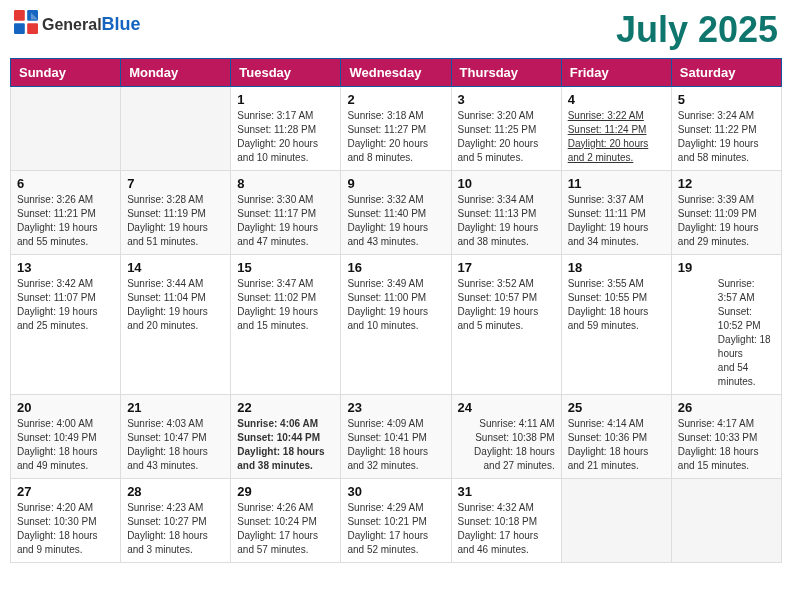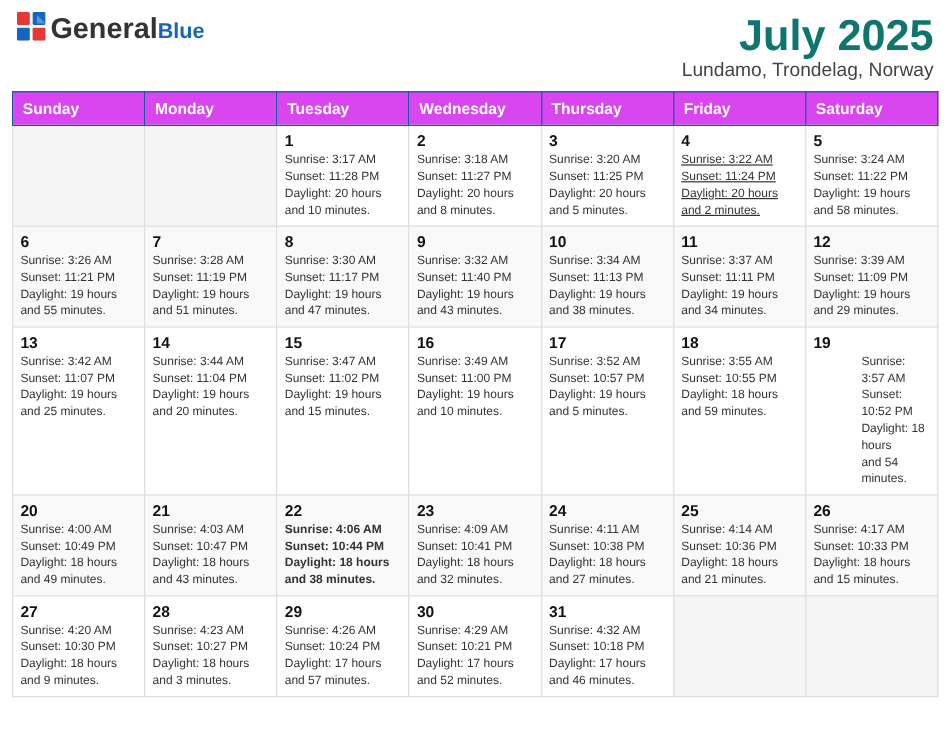--- a/index.html
+++ b/index.html
@@ -16,21 +16,21 @@
       align-items: flex-start;
       margin-bottom: 8px;
       padding: 0 4px;
     }
     .logo {
       display: flex;
       align-items: center;
       gap: 4px;
     }
     .logo-text-general {
-      font-size: 24px;
+      font-size: 16px;
       font-weight: bold;
       color: #333;
       line-height: 1;
     }
     .logo-text-blue {
       font-size: 18px;
       font-weight: bold;
       color: #1565c0;
       line-height: 1;
     }
@@ -50,21 +50,21 @@
     .location-title {
       font-size: 16px;
       color: #444;
     }
     .calendar {
       width: 100%;
       border-collapse: collapse;
       border: 1px solid #ccc;
     }
     .calendar th {
-      background-color: #d946ef;
+      background-color: #be185d;
       color: #fff;
       text-align: left;
       padding: 6px 8px;
       font-size: 13px;
       border: 1px solid #1255a0;
     }
     .calendar td {
       vertical-align: top;
       padding: 5px 6px;
       border: 1px solid #ddd;
@@ -106,21 +106,20 @@
         <rect x="22" y="22" width="18" height="18" fill="#e53935" rx="2"></rect>
         <polygon points="28,4 40,16 28,16" fill="#fff" opacity="0.3"></polygon>
       </svg>
     </div>
     <div>
       <span class="logo-text-general">General</span><span class="logo-text-blue">Blue</span>
     </div>
   </div>
   <div class="title-area">
     <div class="month-title">July 2025</div>
-    <div class="location-title">Lundamo, Trondelag, Norway</div>
   </div>
 </div>
 
 <table class="calendar">
   <thead>
     <tr>
     <th>Sunday</th>
         <th>Monday</th>
         <th>Tuesday</th>
         <th>Wednesday</th>
@@ -295,21 +294,21 @@
         </td>
         <td>
           <span class="day-number">23</span>
           <div class="day-info" style="white-space: pre-line;">Sunrise: 4:09 AM
 Sunset: 10:41 PM
 Daylight: 18 hours
 and 32 minutes.</div>
         </td>
         <td>
           <span class="day-number">24</span>
-          <div class="day-info" style="white-space: pre-line;">Sunrise: 4:11 AM
+          <div class="day-info" style="white-space: pre-line; text-align: right;">Sunrise: 4:11 AM
 Sunset: 10:38 PM
 Daylight: 18 hours
 and 27 minutes.</div>
         </td>
         <td>
           <span class="day-number">25</span>
           <div class="day-info" style="white-space: pre-line;">Sunrise: 4:14 AM
 Sunset: 10:36 PM
 Daylight: 18 hours
 and 21 minutes.</div>

